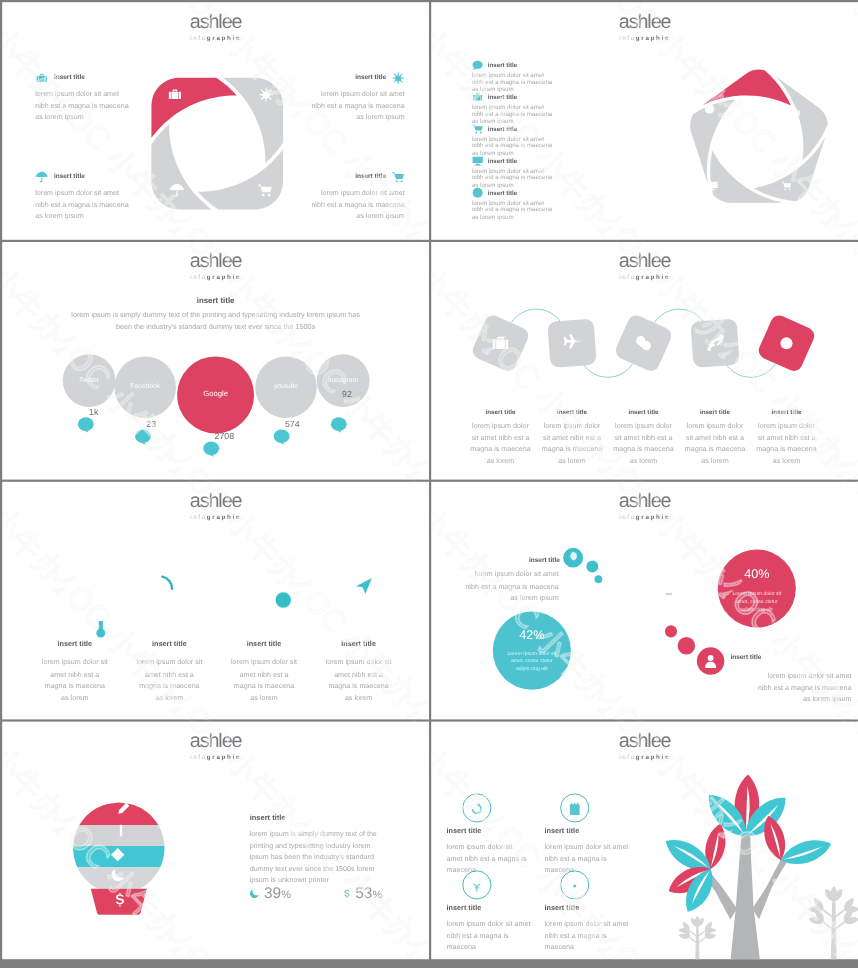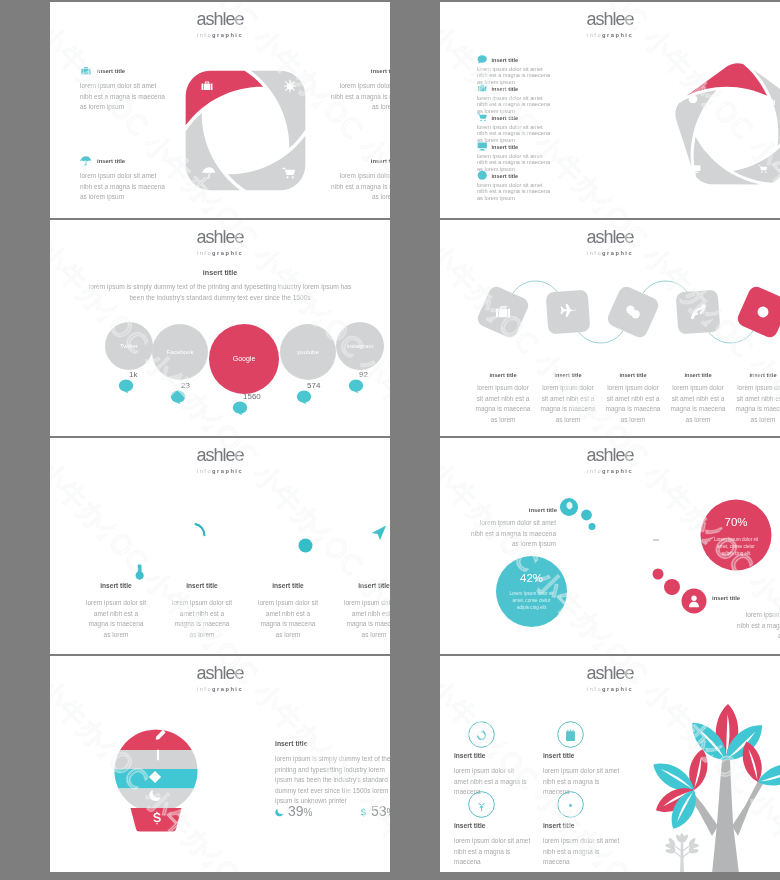--- a/index.html
+++ b/index.html
@@ -1,21 +1,21 @@
 <!DOCTYPE html>
 <html><head>
 <meta charset="utf-8">
 <title>ashlee infographic</title>
 <style>
   html,body{margin:0;padding:0;}
   body{width:780px;height:880px;background:#7e7e7e;font-family:"Liberation Sans",sans-serif;overflow:hidden;}
   .grid{position:absolute;left:0;top:0;width:780px;height:880px;display:grid;
         grid-template-columns:388px 388px;grid-template-rows:216px 216px 216px 216px;
         gap:2px;padding:2px;box-sizing:border-box;}
-  .slide{position:relative;background:#ffffff;overflow:hidden;margin-left:48px;}
+  .slide{position:relative;background:#ffffff;overflow:hidden;}
   .wm{position:absolute;left:-30px;top:-30px;width:450px;height:280px;pointer-events:none;z-index:9;}
   
   .brand{position:absolute;left:0;right:0;top:9px;text-align:center;z-index:2;}
   .brand .nm{font-size:18px;color:#76787d;letter-spacing:-1px;line-height:17px;font-weight:400;}
   .brand .sb{font-size:5.7px;letter-spacing:1.5px;line-height:9px;margin-top:3px;}
   .brand .sb .l{color:#b9bbbf;font-weight:400;}
   .brand .sb .b{color:#6e7076;font-weight:700;}
   .ttl{font-size:5.9px;font-weight:700;color:#58595b;letter-spacing:0px;white-space:nowrap;}
   .bdy{font-size:6.5px;color:#a7a9ac;line-height:10.6px;white-space:nowrap;}
   .abs{position:absolute;}
@@ -340,31 +340,31 @@
 <div class="abs" style="left:79px;top:150px;font-size:8px;color:#6d6e71">1k</div>
 <svg class="abs" style="left:120px;top:169px" width="16" height="16" viewBox="0 0 16 16">
         <ellipse cx="8" cy="7.6" rx="7.2" ry="6.2" fill="#4bc6d0"></ellipse>
         <path d="M8.4 12.2l2.2 3.1-3.8-1.6z" fill="#4bc6d0"></path>
       </svg>
 <div class="abs" style="left:131px;top:161px;font-size:8px;color:#6d6e71">23</div>
 <svg class="abs" style="left:182px;top:180px" width="16" height="16" viewBox="0 0 16 16">
         <ellipse cx="8" cy="7.6" rx="7.2" ry="6.2" fill="#4bc6d0"></ellipse>
         <path d="M8.4 12.2l2.2 3.1-3.8-1.6z" fill="#4bc6d0"></path>
       </svg>
-<div class="abs" style="left:193px;top:172px;font-size:8px;color:#6d6e71">1560</div>
+<div class="abs" style="left:193px;top:172px;font-size:8px;color:#6d6e71">2708</div>
 <svg class="abs" style="left:246px;top:169px" width="16" height="16" viewBox="0 0 16 16">
         <ellipse cx="8" cy="7.6" rx="7.2" ry="6.2" fill="#4bc6d0"></ellipse>
         <path d="M8.4 12.2l2.2 3.1-3.8-1.6z" fill="#4bc6d0"></path>
       </svg>
 <div class="abs" style="left:257px;top:161px;font-size:8px;color:#6d6e71">574</div>
 <svg class="abs" style="left:298px;top:158px" width="16" height="16" viewBox="0 0 16 16">
         <ellipse cx="8" cy="7.6" rx="7.2" ry="6.2" fill="#4bc6d0"></ellipse>
         <path d="M8.4 12.2l2.2 3.1-3.8-1.6z" fill="#4bc6d0"></path>
       </svg>
-<div class="abs" style="left:309px;top:150px;font-size:8px;color:#6d6e71">92</div>
+<div class="abs" style="left:309px;top:134px;font-size:8px;color:#6d6e71">92</div>
 </div>
 <div class="slide">
 <svg class="wm" width="450" height="280">
         <rect x="0" y="0" width="450" height="280" fill="url(#wmpat)" opacity="0.62"></rect>
       </svg>
 <div class="brand">
         <div class="nm">ashlee</div>
         <div class="sb"><span class="l">info</span><span class="b">graphic</span></div>
       </div>
 <svg class="abs" style="left:0;top:0" width="388" height="216" fill="none" stroke="#74c3c8" stroke-width="0.75">
@@ -506,21 +506,21 @@
 <div class="abs" style="left:56px;top:134px;width:71px;text-align:center;font-size:11.5px;color:#ffffff">42%</div>
 <div class="abs" style="left:56px;top:152px;width:71px;text-align:center">
 <div style="font-size:4.6px;color:#d9f2f5;line-height:7.2px">Lorem Ipsum dolor sit</div>
 <div style="font-size:4.6px;color:#d9f2f5;line-height:7.2px">amet, conse ctetur</div>
 <div style="font-size:4.6px;color:#d9f2f5;line-height:7.2px">adipis cing elit</div>
 </div>
 <div class="abs" style="left:213px;top:101px;width:6px;height:2px;background:#d1d3d4"></div>
 <svg class="abs" style="left:260px;top:61px" width="72" height="72">
         <circle cx="36" cy="36" r="35.5" fill="#dd4263"></circle>
       </svg>
-<div class="abs" style="left:260px;top:78px;width:72px;text-align:center;font-size:11.5px;color:#ffffff">70%</div>
+<div class="abs" style="left:260px;top:78px;width:72px;text-align:center;font-size:11.5px;color:#ffffff">40%</div>
 <div class="abs" style="left:260px;top:98px;width:72px;text-align:center">
 <div style="font-size:4.6px;color:#fbdbe2;line-height:7.2px">Lorem Ipsum dolor sit</div>
 <div style="font-size:4.6px;color:#fbdbe2;line-height:7.2px">amet, conse ctetur</div>
 <div style="font-size:4.6px;color:#fbdbe2;line-height:7.2px">adipis cing elit</div>
 </div>
 <svg class="abs" style="left:212px;top:130px" width="66" height="46">
         <circle cx="6" cy="6" r="5.5" fill="#dd4263"></circle>
         <circle cx="20" cy="19" r="8" fill="#dd4263"></circle>
         <circle cx="42" cy="33" r="12.5" fill="#dd4263"></circle>
       </svg>

